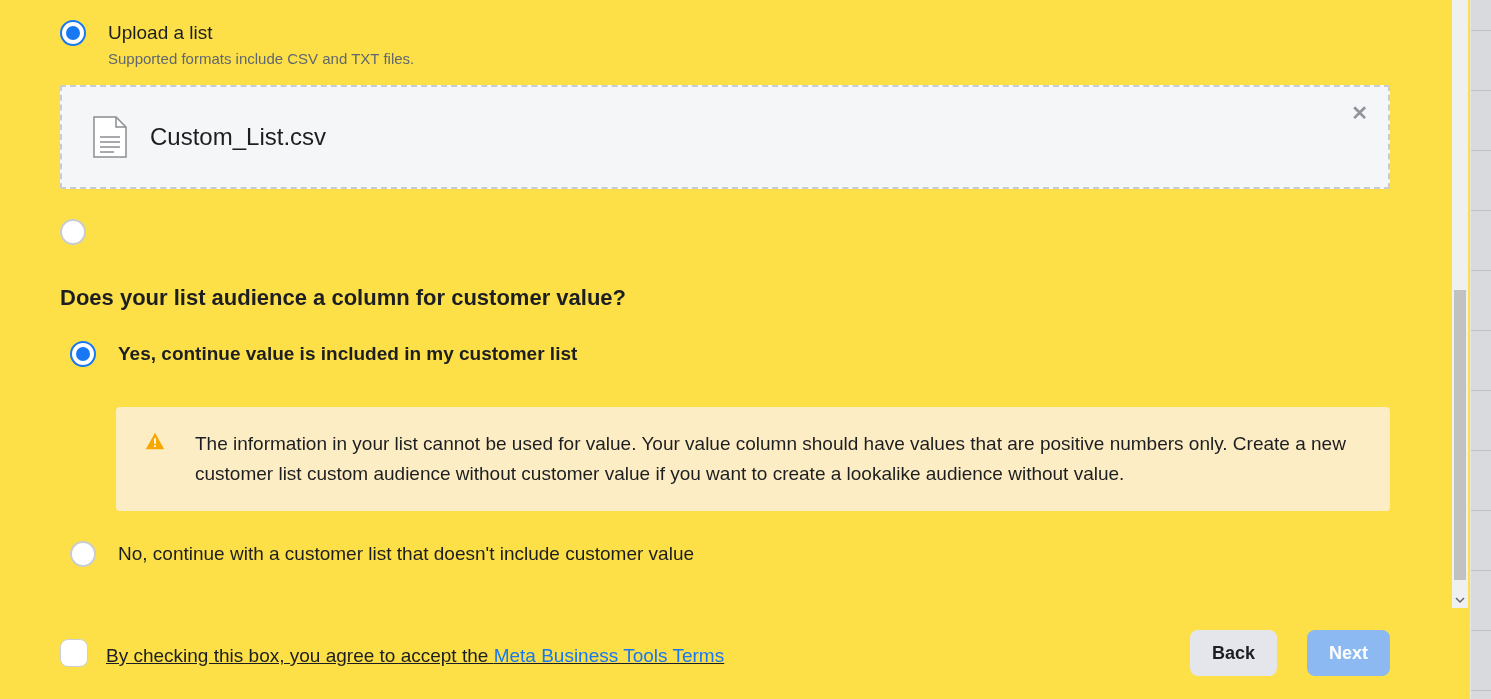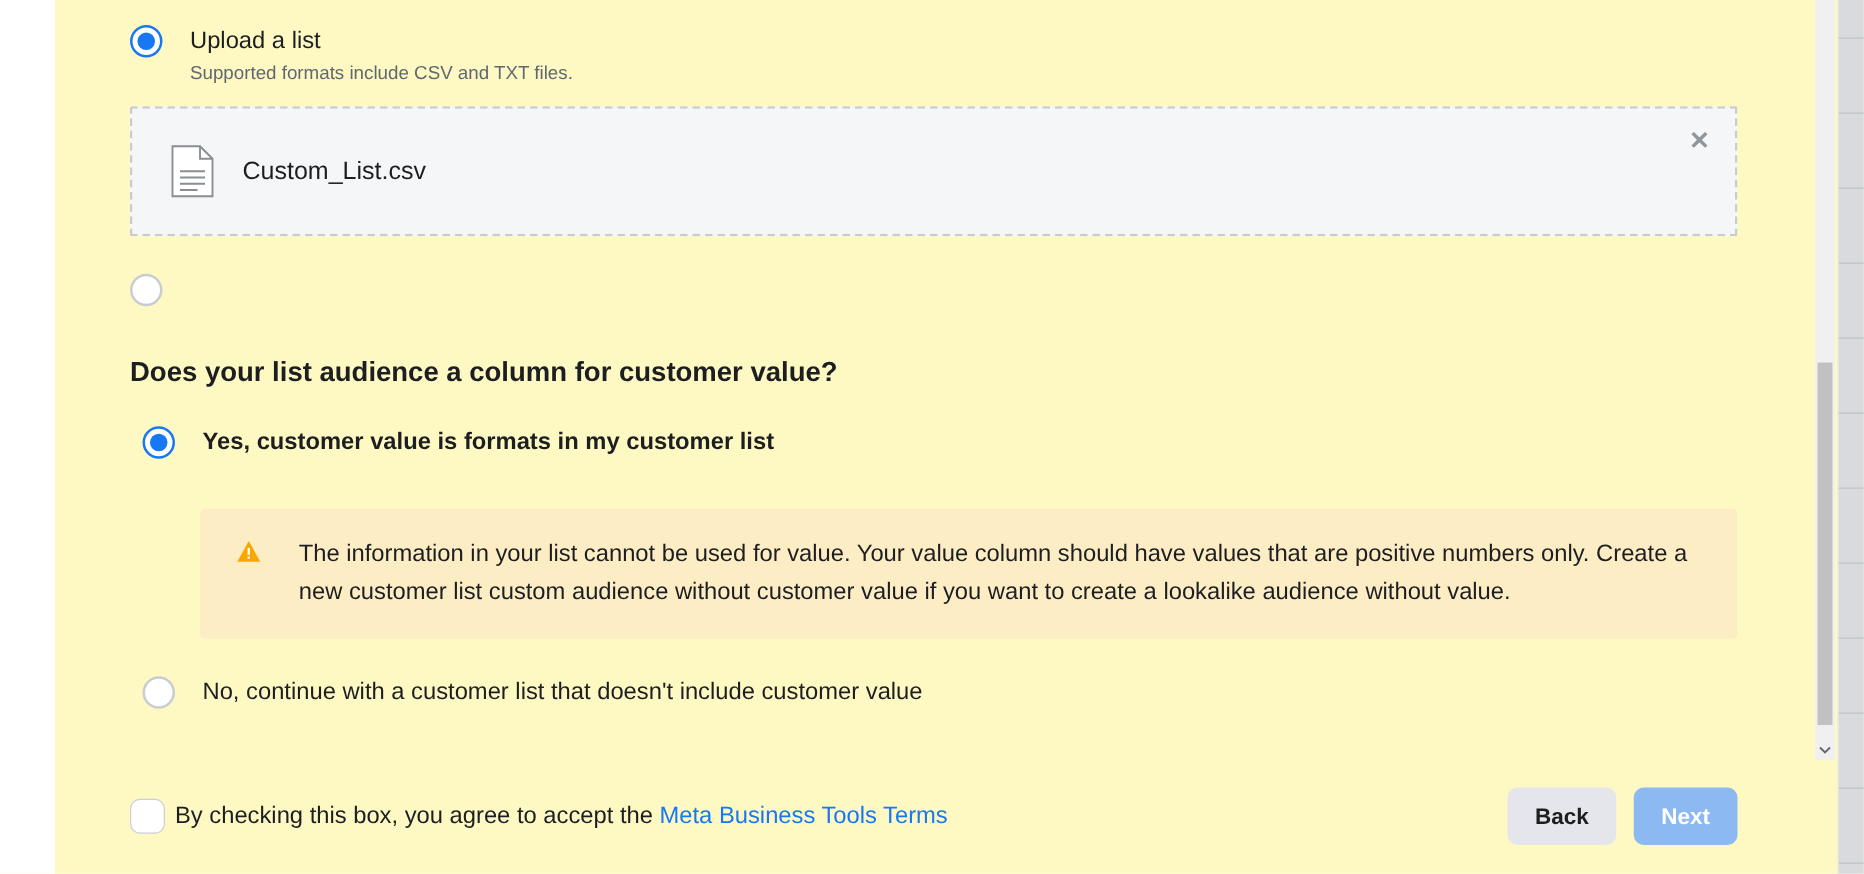--- a/index.html
+++ b/index.html
@@ -13,23 +13,22 @@
       position: relative;
     }
     .outer {
       display: flex;
       height: 699px;
     }
     .main-panel {
       flex: 1;
       padding: 0 80px 0 60px;
       position: relative;
-      background: #fef9c3;
+      background: #fde047;
       border-right: 1px solid #e4e6eb;
-      margin-left: 44px;
     }
     .scroll-area {
       height: 608px;
       overflow: hidden;
     }
     .radio-row {
       display: flex;
       align-items: flex-start;
       gap: 22px;
       margin-bottom: 6px;
@@ -86,21 +85,21 @@
       position: relative;
       margin-top: 18px;
       margin-bottom: 30px;
     }
     .file-icon {
       width: 36px;
       height: 44px;
       flex-shrink: 0;
     }
     .file-name {
-      font-size: 20px;
+      font-size: 24px;
       color: #1c1e21;
     }
     .close-x {
       position: absolute;
       top: 16px;
       right: 20px;
       color: #90949c;
       font-size: 20px;
       cursor: pointer;
       line-height: 1;
@@ -138,43 +137,44 @@
     }
     .footer-bar {
       height: 90px;
       display: flex;
       align-items: center;
       justify-content: space-between;
       padding: 0 0px 0 0px;
     }
     .terms-row {
       display: flex;
-      align-items: center;
-      gap: 8px;
+      align-items: flex-end;
+      gap: 18px;
+      text-decoration: underline;
     }
     .checkbox {
       width: 28px;
       height: 28px;
       border: 1px solid #ccd0d5;
       border-radius: 8px;
       background: #fff;
       cursor: pointer;
       flex-shrink: 0;
     }
     .terms-text {
       font-size: 19px;
       color: #1c1e21;
     }
     .terms-link {
       color: #1877f2;
       cursor: pointer;
     }
     .btn-row {
       display: flex;
-      gap: 14px;
+      gap: 30px;
     }
     .btn {
       height: 46px;
       padding: 0 22px;
       border-radius: 8px;
       font-size: 18px;
       font-weight: 600;
       border: none;
       cursor: pointer;
       display: flex;
@@ -265,21 +265,21 @@
         </div>
       </div>
 
       <div class="section-heading">Does your list audience a column for customer value?</div>
 
       <div class="indent-block">
         <div class="radio-row">
           <div class="radio-outer selected">
             <div class="radio-dot"></div>
           </div>
-          <div class="radio-label bold">Yes, customer value is formats in my customer list</div>
+          <div class="radio-label bold">Yes, continue value is included in my customer list</div>
         </div>
 
         <div class="warning-box">
           <svg class="warn-icon" viewBox="0 0 24 24">
             <path d="M12 2 L22 20 H2 Z" fill="#f7a700"></path>
             <rect x="11" y="8" width="2" height="6" fill="#fff"></rect>
             <rect x="11" y="15.5" width="2" height="2" fill="#fff"></rect>
           </svg>
           <div class="warning-text">The information in your list cannot be used for value. Your value column should have values that are positive numbers only. Create a new customer list custom audience without customer value if you want to create a lookalike audience without value.</div>
         </div>

